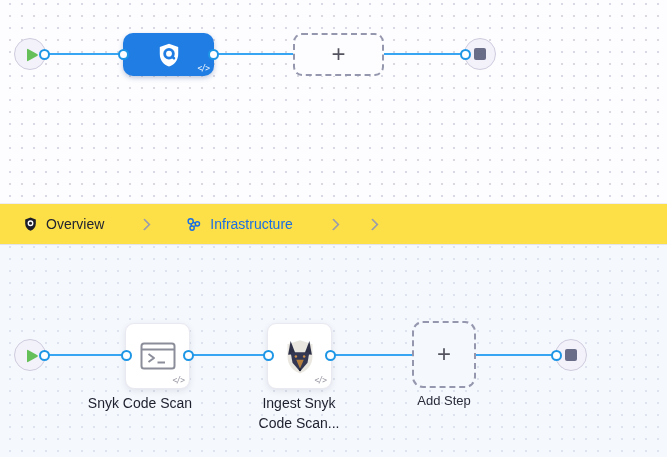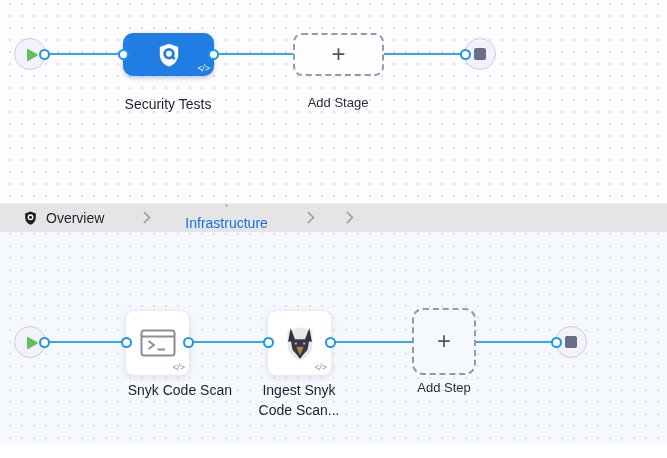--- a/index.html
+++ b/index.html
@@ -51,28 +51,28 @@
     font-family:"DejaVu Sans Mono",monospace;letter-spacing:-1px;z-index:3;
   }
   .code-white{color:rgba(255,255,255,.92);}
   .code-gray{color:#9a9aa6;}
   .node-label{
     position:absolute;text-align:center;font-size:14px;color:#1e202e;z-index:2;line-height:20px;
   }
   .small-label{font-size:13px;color:#2a2c3a;}
   
   .tab-bar{
-    height:29px;background:#e5e5e5;border-top:1px solid #ededf3;border-bottom:1px solid #e3e3eb;
+    height:42px;background:#fde047;border-top:1px solid #ededf3;border-bottom:1px solid #e3e3eb;
     display:flex;align-items:stretch;box-sizing:border-box;padding-left:2px;
   }
   .tab{
     display:flex;align-items:center;gap:8px;padding:0 21px;position:relative;
     font-size:14px;color:#222430;cursor:pointer;white-space:nowrap;
   }
-  .tab-link{color:#1a6ee4;flex-direction:column;}
+  .tab-link{color:#1a6ee4;}
   .tab-underline{position:absolute;left:0;right:0;bottom:-1px;height:3px;background:#1b6ce0;}
   .tab-sep{display:flex;align-items:center;padding:0 15px;}
   .chevron{
     width:7px;height:7px;border-top:2px solid #9b9cac;border-right:2px solid #9b9cac;
     transform:rotate(45deg);border-radius:1px;
   }
   svg{display:block;}
 </style>
 </head>
 <body>
@@ -100,22 +100,20 @@
 
   <div class="add-box add-stage">
     <span class="plus">+</span>
   </div>
 
   <div class="round-node" style="left:464px;top:38px;">
     <span class="stop-square"></span>
     <span class="port" style="left:-5px;top:10px;"></span>
   </div>
 
-  <div class="node-label" style="left:98px;top:94px;width:140px;">Security Tests</div>
-  <div class="node-label small-label" style="left:288px;top:93px;width:100px;">Add Stage</div>
 </div>
 
 <div class="tab-bar">
 
   <div class="tab">
     <svg width="15" height="16" viewBox="0 0 24 24">
       <path d="M12 1.5 L20.5 4.6 V11 C20.5 16.8 17 20.8 12 22.6 C7 20.8 3.5 16.8 3.5 11 V4.6 Z" fill="#1d1e2a"></path>
       <circle cx="12" cy="10.8" r="3.6" fill="none" stroke="#ffffff" stroke-width="2.2"></circle>
     </svg>
     <span>Overview</span>
@@ -186,19 +184,19 @@
 
   <div class="add-box add-step">
     <span class="plus">+</span>
   </div>
 
   <div class="round-node" style="left:555px;top:94px;">
     <span class="stop-square"></span>
     <span class="port" style="left:-5px;top:10px;"></span>
   </div>
 
-  <div class="node-label" style="left:92px;top:148px;width:140px;text-align:right;">Snyk Code Scan</div>
+  <div class="node-label" style="left:70px;top:148px;width:140px;">Snyk Code Scan</div>
   <div class="node-label" style="left:229px;top:148px;width:140px;">
     <div>Ingest Snyk</div>
     <div>Code Scan...</div>
   </div>
   <div class="node-label small-label" style="left:394px;top:146px;width:100px;">Add Step</div>
 </div>
 
 </body></html>

